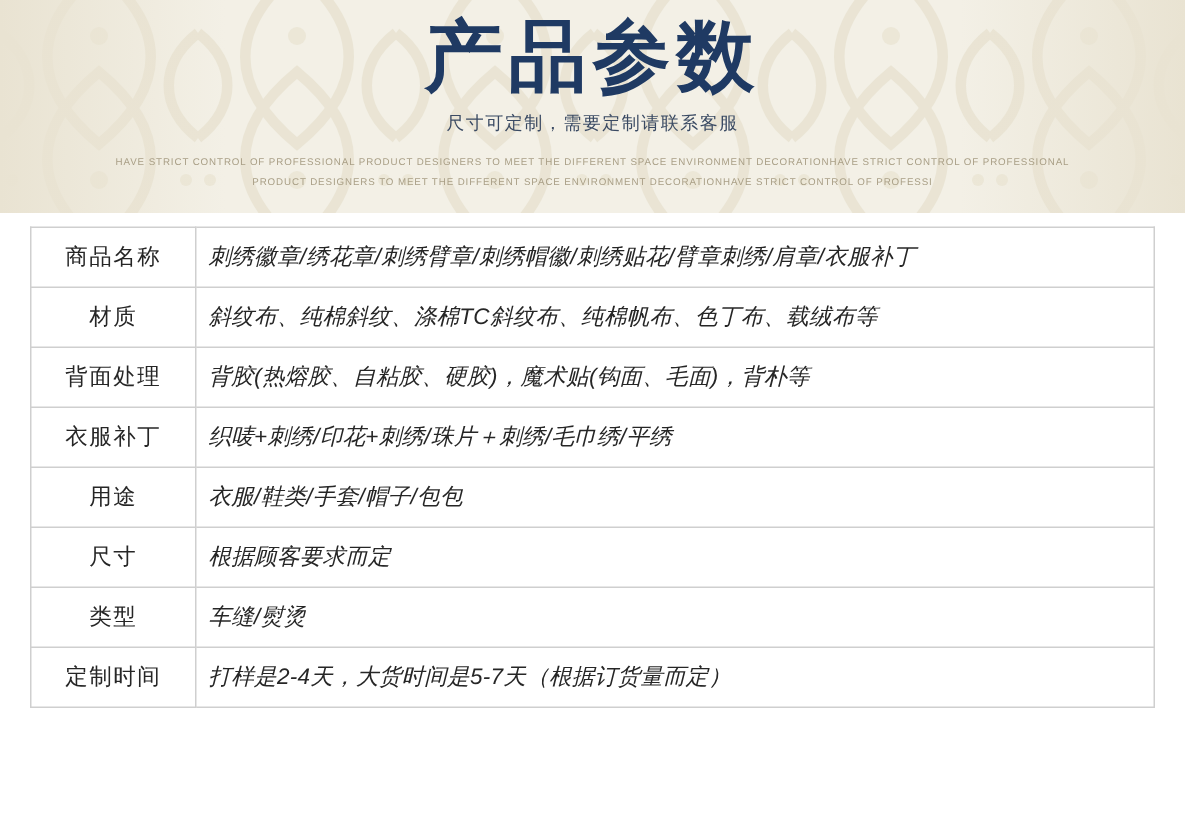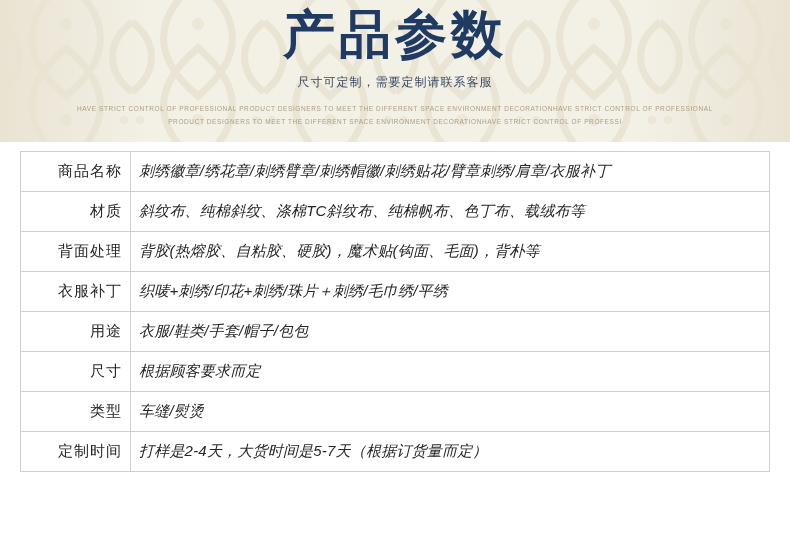--- a/index.html
+++ b/index.html
@@ -53,21 +53,21 @@
     text-align: center;
   }
   .title {
     margin: 0;
     padding-top: 10px;
     font-size: 52px;
     line-height: 1.12;
     font-weight: bold;
     color: #1f3a63;
     letter-spacing: 4px;
-    font-family: Liberation Mono, monospace;
+    font-family: Liberation Serif, serif;
   }
   .subtitle {
     margin: 6px 0 0 0;
     font-size: 12px;
     color: #3a4a63;
     letter-spacing: 1px;
   }
   .eng-line {
     margin: 12px auto 0 auto;
     width: 700px;
@@ -92,21 +92,21 @@
     height: 40px;
     font-size: 15px;
     color: #262626;
     padding: 4px 8px;
     vertical-align: middle;
     white-space: nowrap;
     overflow: hidden;
   }
   table.specs td.label {
     width: 110px;
-    text-align: right;
+    text-align: center;
     letter-spacing: 1px;
   }
   table.specs td.value {
     letter-spacing: 0.2px;
     font-style: italic;
   }
 </style>
 </head>
 <body>
 

